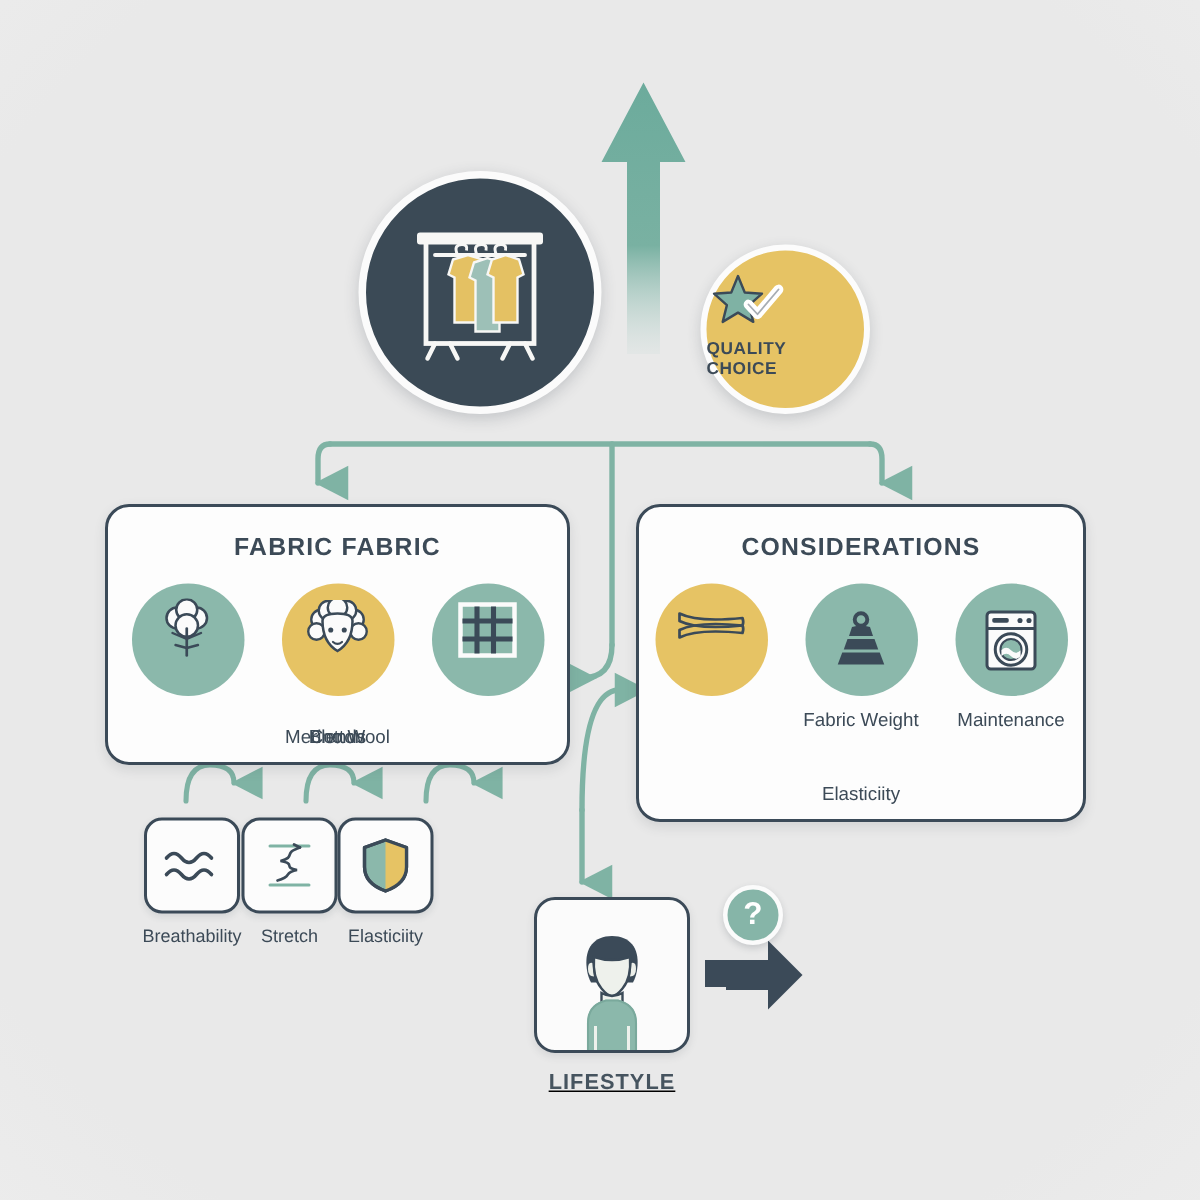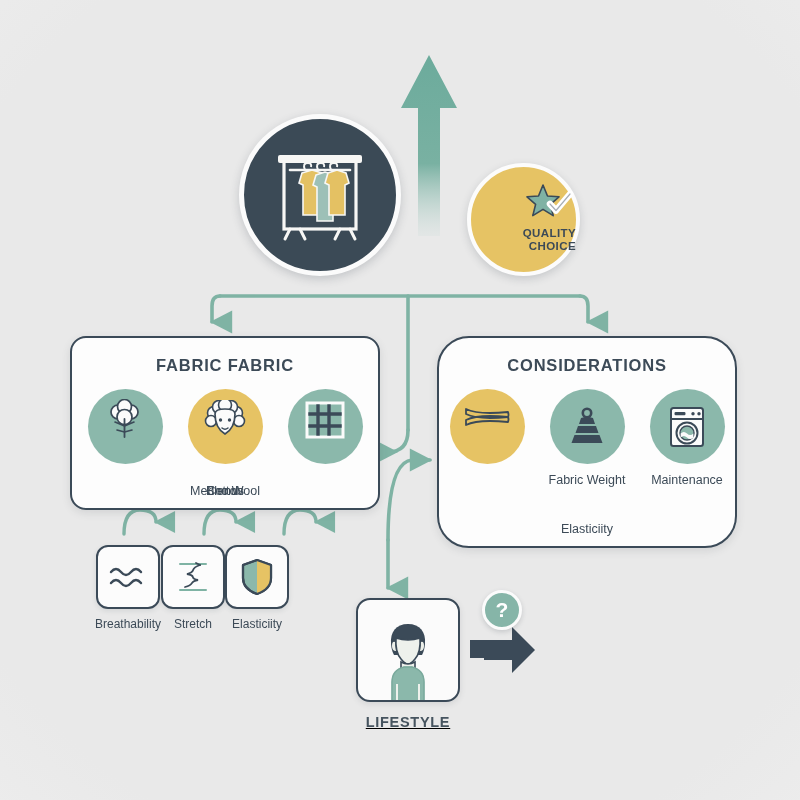--- a/index.html
+++ b/index.html
@@ -25,40 +25,40 @@
     border:5px solid #fbfbfb;
     box-shadow:0 3px 10px rgba(60,70,80,.22);
     display:flex;align-items:center;justify-content:center;
   }
   
   #quality-badge{
     left:467px;top:163px;width:105px;height:105px;border-radius:50%;
     background:#e6c364;
     border:4px solid #fcfcfc;
     box-shadow:0 3px 9px rgba(60,70,80,.20);
-    display:flex;flex-direction:column;align-items:flex-end;justify-content:center;
+    display:flex;flex-direction:column;align-items:flex-start;justify-content:center;
   }
   #quality-badge .star-wrap{margin-top:-4px;margin-bottom:2px;}
   .badge-text{
     text-align:center;color:#3c4a57;
     font-size:11.5px;font-weight:bold;letter-spacing:.4px;line-height:13px;
   }
 
   
   #connectors{left:0;top:0;width:800px;height:800px;pointer-events:none;}
 
   
   .panel{
     background:#fdfdfd;
     border:2.5px solid #3b4a58;
     border-radius:16px;
     box-shadow:0 3px 8px rgba(60,70,80,.13);
   }
   #panel-fabric{left:70px;top:336px;width:306px;height:170px;}
-  #panel-consider{left:437px;top:336px;width:296px;height:208px;border-radius:32px;}
+  #panel-consider{left:424px;top:336px;width:296px;height:208px;}
   .panel-title{
     text-align:center;color:#3c4a57;
     font-size:16.5px;font-weight:bold;letter-spacing:.8px;
     margin-top:18px;
   }
   .circle-row{
     display:flex;justify-content:center;align-items:flex-start;
     margin-top:14px;
   }
   #panel-fabric .circle-row{gap:14px;}

